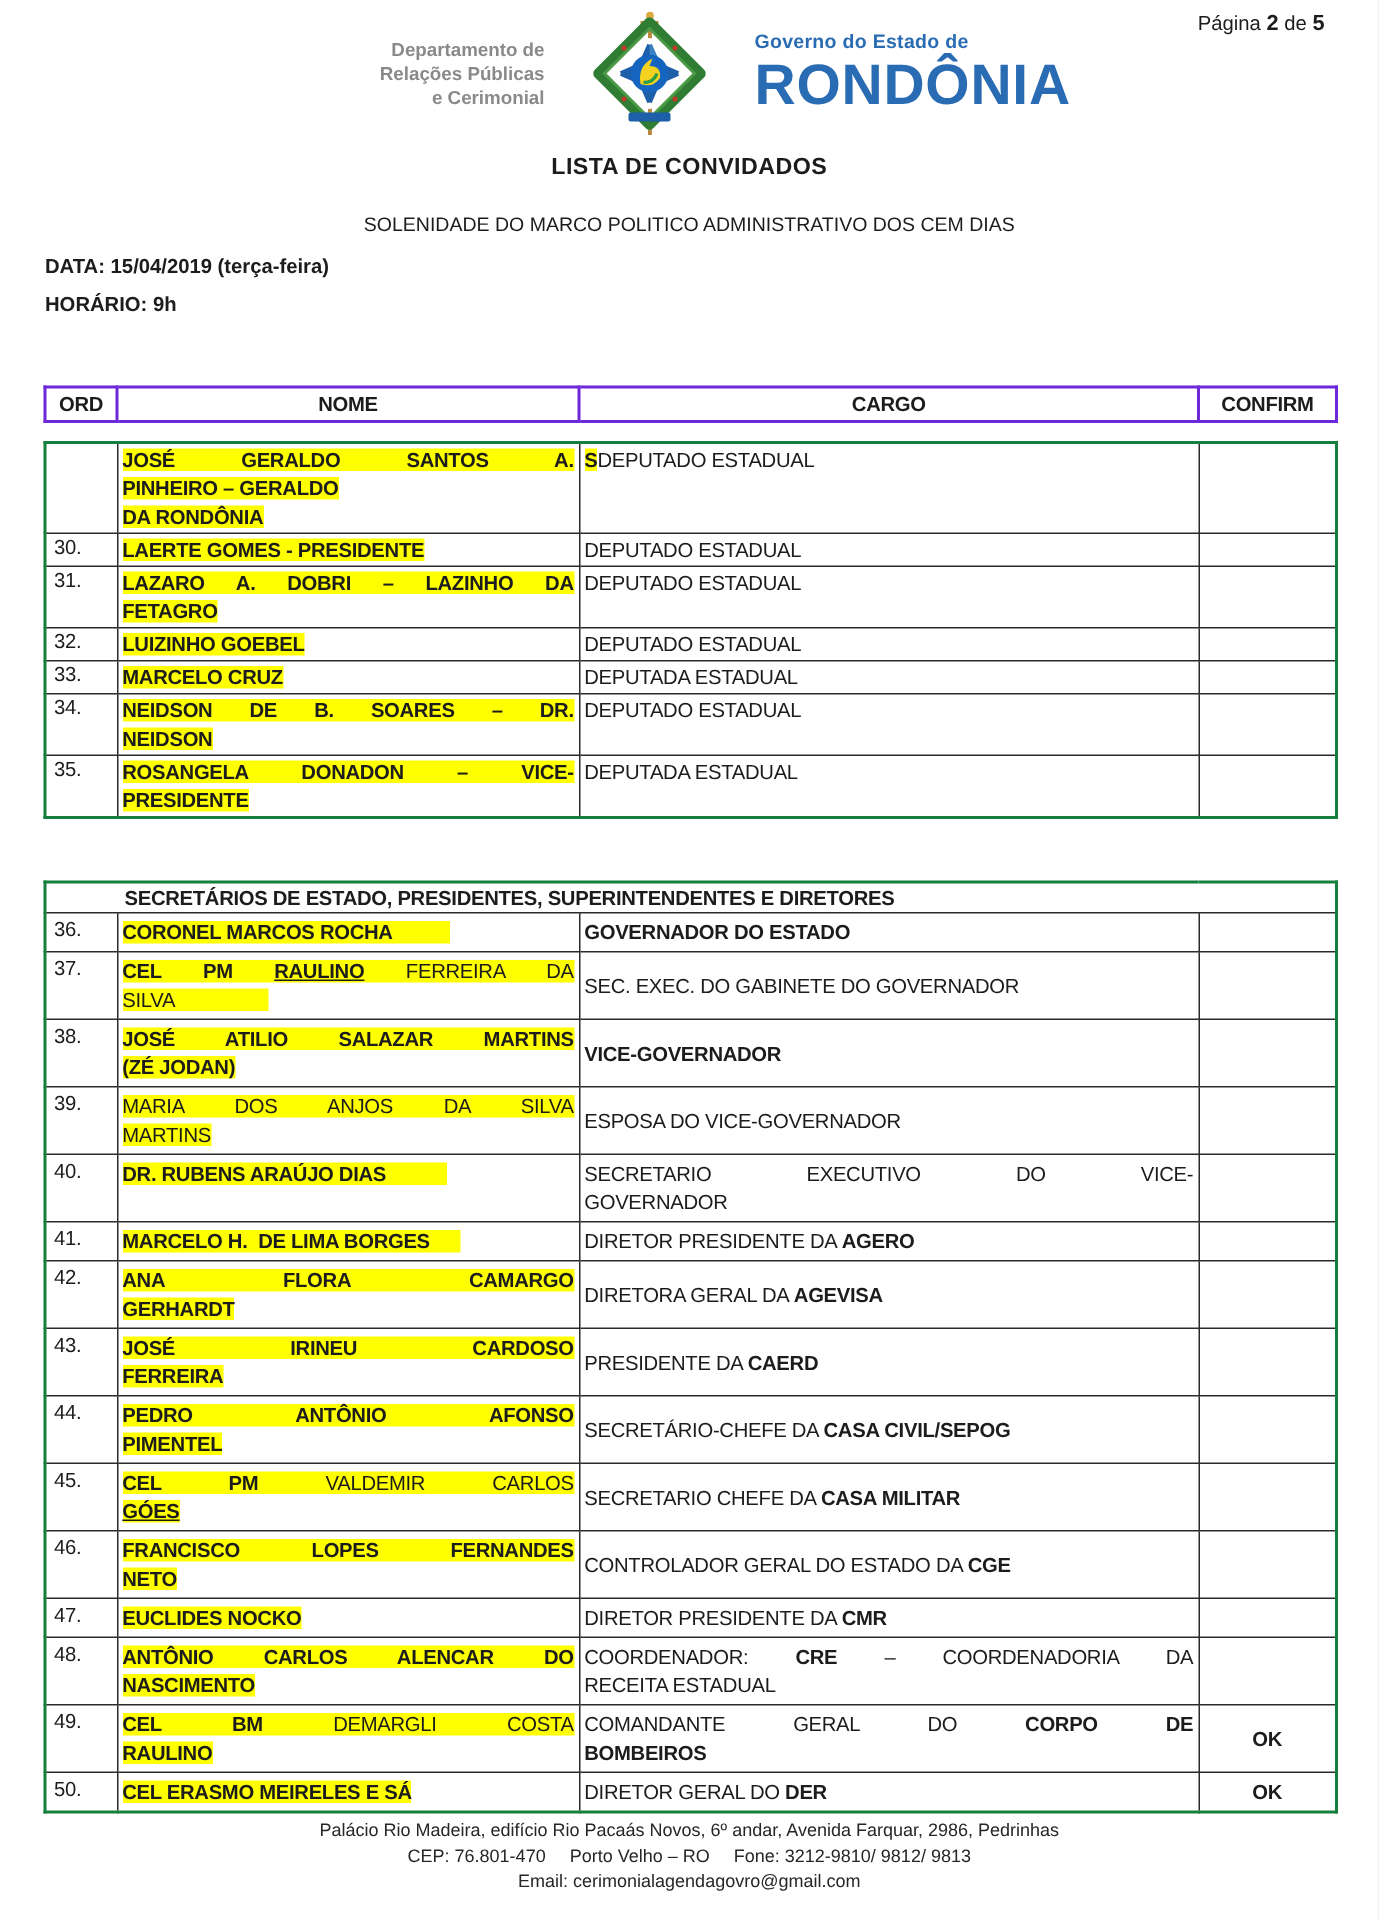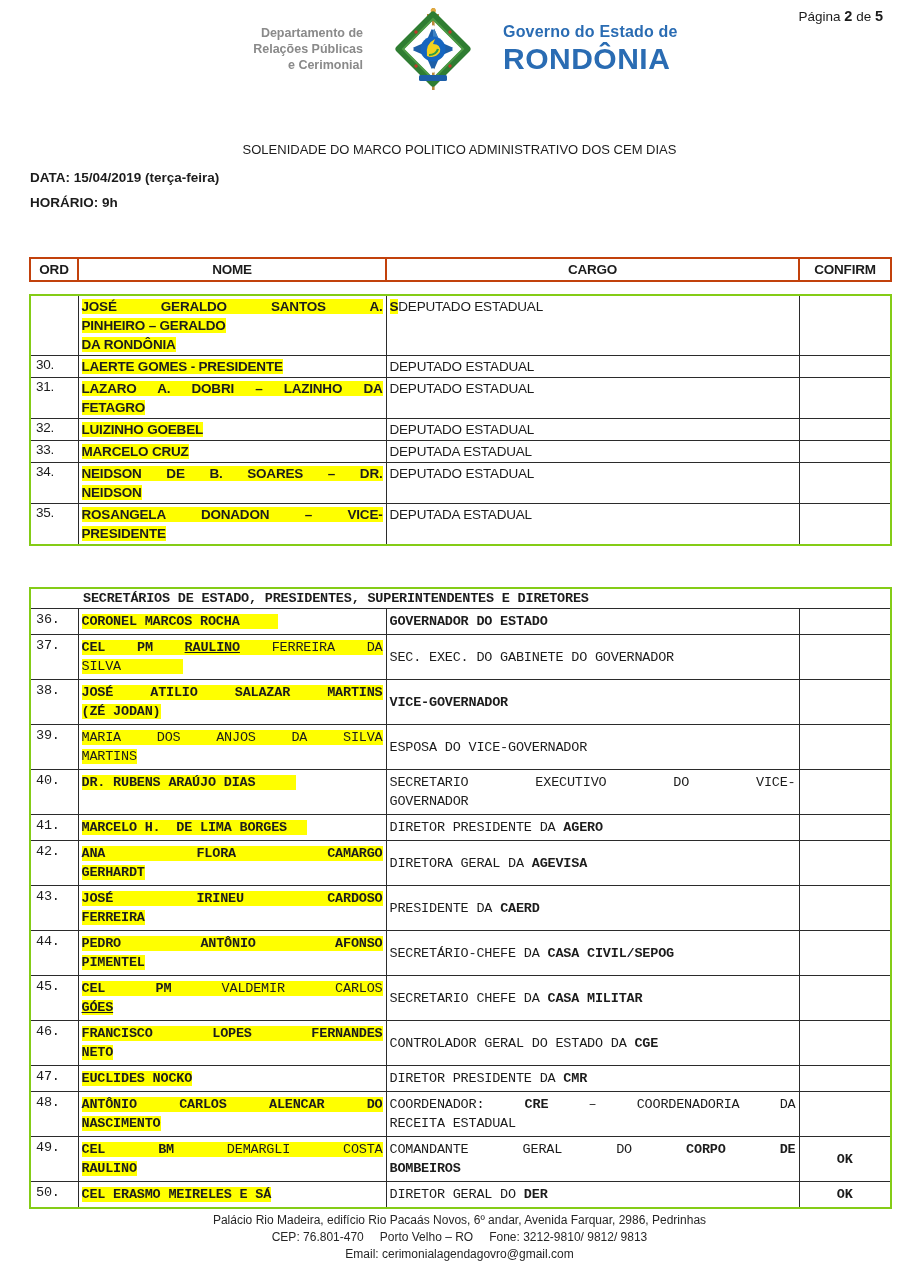--- a/index.html
+++ b/index.html
@@ -6,38 +6,38 @@
   .page{
     position:relative; width:919px; height:1280px; margin:0 auto;
     background:#ffffff; overflow:hidden;
     font-family:"Liberation Sans","DejaVu Sans",sans-serif;
     color:#1c1c1c;
   }
   
   .hdr{position:absolute; top:6px; left:12px; right:0; display:flex; justify-content:center; align-items:center; gap:28px;}
   .dept{ text-align:right; color:var(--gray,#8a8a8a); font-size:12.5px; line-height:16px; font-weight:bold; width:160px;}
   .govtxt{ color:var(--blue,#2a6cb3); width:225px;}
-  .gov1{font-size:16px; font-weight:bold; letter-spacing:.2px;}
-  .gov2{font-size:30px; font-weight:bold; letter-spacing:.5px; margin-top:1px;}
+  .gov1{font-size:13px; font-weight:bold; letter-spacing:.2px;}
+  .gov2{font-size:38px; font-weight:bold; letter-spacing:.5px; margin-top:1px;}
   .pageno{position:absolute; top:8px; right:36px; font-size:13.5px; font-weight:normal;}
   .pageno b{font-size:14.5px;}
   .logo{width:84px; height:86px;}
   
   .title{position:absolute; top:103px; left:0; right:0; text-align:center; font-size:15.5px; font-weight:bold; letter-spacing:.3px;}
   .subtitle{position:absolute; top:142px; left:0; right:0; text-align:center; font-size:13px; font-weight:normal;}
   .meta{position:absolute; top:165px; left:30px; font-size:13.5px; font-weight:bold; line-height:25px;}
   
   table{border-collapse:collapse; table-layout:fixed; width:861px;}
   col.c-ord{width:48px;} col.c-nome{width:308px;} col.c-cargo{width:413px;} col.c-conf{width:92px;}
   .cols-table{position:absolute; top:257px; left:29px;}
-  .cols-table th{border:2px solid #c2410c; font-size:13.5px; font-weight:bold; height:21px; padding:0; letter-spacing:-.2px;}
+  .cols-table th{border:2px solid #6d28d9; font-size:13.5px; font-weight:bold; height:21px; padding:0; letter-spacing:-.2px;}
   .body1{position:absolute; top:294px; left:29px;}
-  .tbl2{position:absolute; top:587px; left:29px;font-family:Liberation Mono, monospace;}
+  .tbl2{position:absolute; top:587px; left:29px;}
   .body1 td,.tbl2 td{border:1.5px solid #2b2b2b; padding:1px 3px; vertical-align:top; font-size:13.5px; letter-spacing:-.2px; overflow:hidden;}
-  .body1 table, .tbl2 table{border:2px solid #84cc16;}
+  .body1 table, .tbl2 table{border:2px solid #15803d;}
   .tbl2 td{padding:3px 3px;}
   .tbl2 td.cargo{vertical-align:middle;}
   td.ord{padding-left:5px;}
   td.conf{vertical-align:middle; text-align:center; font-weight:bold;}
   .section-cell{font-weight:bold; font-size:14.5px; padding:2px 2px 2px 52px !important; letter-spacing:-.2px; vertical-align:middle !important;}
   .tline{line-height:19px; min-height:19px; white-space:nowrap;}
   .tline.spread{text-align:justify; text-align-last:justify; white-space:normal;}
   .hl{background:var(--hl,#ffff00);}
   .b{font-weight:bold;} .u{text-decoration:underline;}
   .cargo .tline{white-space:normal;}
@@ -84,20 +84,21 @@
       <rect x="28" y="69" width="28" height="6" rx="1.5" fill="#1d5fa8"></rect>
     </svg>
     <div class="govtxt">
       <div class="gov1">Governo do Estado de</div>
       <div class="gov2">RONDÔNIA</div>
     </div>
   </div>
 
   <div class="pageno"><span>Página</span> <b>2</b> <span>de</span> <b>5</b></div>
 
+  <div class="title">LISTA DE CONVIDADOS</div>
   <div class="subtitle">SOLENIDADE DO MARCO POLITICO ADMINISTRATIVO DOS CEM DIAS</div>
 
   <div class="meta">
     <div>DATA: 15/04/2019 (terça-feira)</div>
     <div>HORÁRIO: 9h</div>
   </div>
 
   <div class="cols-table">
     <table>
       <colgroup>

